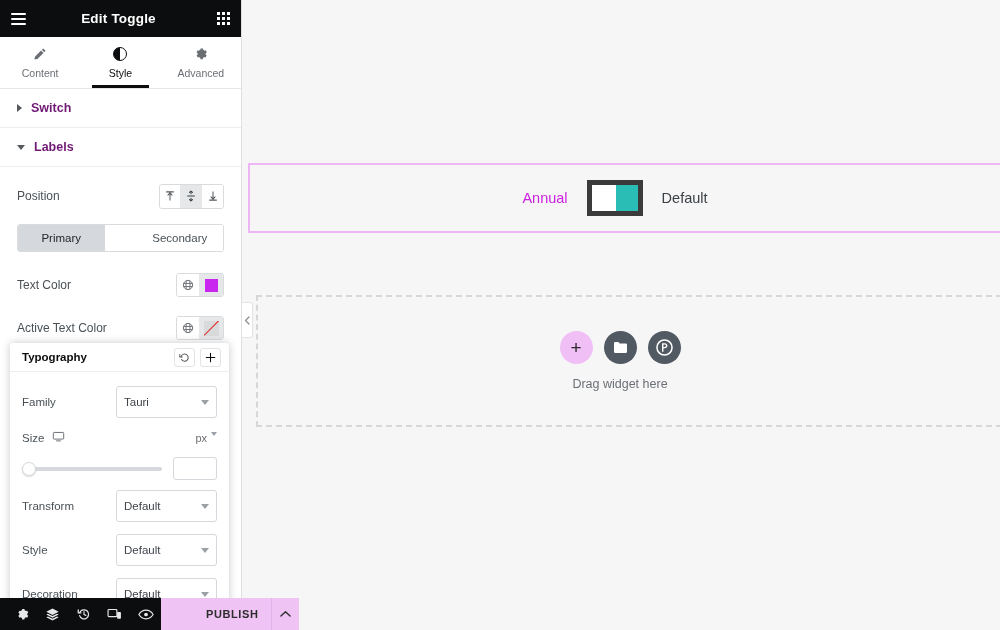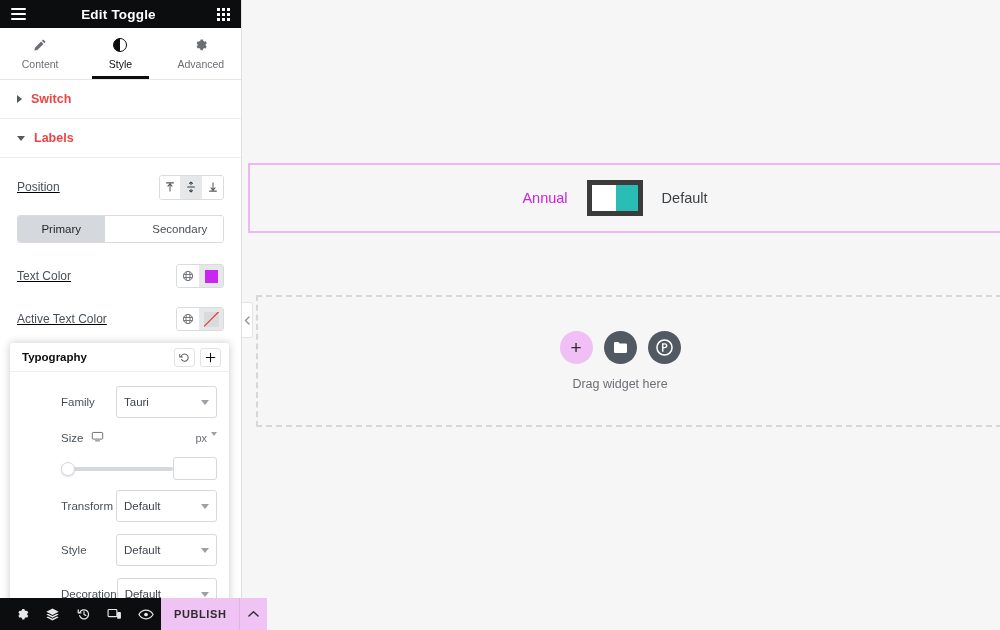--- a/index.html
+++ b/index.html
@@ -15,21 +15,21 @@
   #panel {
     position: absolute; left: 0; top: 0;
     width: 242px; height: 630px;
     background: #ffffff;
     border-right: 1px solid #e0e0e0;
     z-index: 20;
   }
 
   
   .panel-header {
-    height: 28px; background: #0c0d0e;
+    height: 37px; background: #0c0d0e;
     display: flex; align-items: center; justify-content: space-between;
     padding: 0 11px;
   }
   .hamburger { width: 15px; height: 12px; display: flex; flex-direction: column;
     justify-content: space-between; cursor: pointer; }
   .hamburger span { display:block; height: 2px; background: #fff; border-radius: 1px; }
   .panel-title {
     color: #ffffff; font-size: 13.5px; font-weight: bold;
     letter-spacing: .2px; flex: 1; text-align: center; margin-left: -6px;
   }
@@ -49,30 +49,30 @@
     content:''; position:absolute; bottom:0; left: 14%; width: 72%;
     height: 3px; background: #0c0d0e;
   }
   .half-circle { width: 14px; height: 14px; border-radius: 50%;
     background: linear-gradient(90deg, #0c0d0e 50%, #ffffff 50%);
     border: 1.6px solid #0c0d0e; }
 
   
   .sec-head {
     height: 39px; display: flex; align-items: center; gap: 9px;
-    padding: 0 17px; font-size: 12.5px; font-weight: bold; color: #ef4444;
+    padding: 0 17px; font-size: 12.5px; font-weight: bold; color: #701a75;
     border-bottom: 1px solid #eeeeee; cursor: pointer; background:#fff;
   }
   .tri { width:0; height:0; border-style: solid; }
   .tri-right { border-width: 4px 0 4px 5px; border-color: transparent transparent transparent #55595c; }
   .tri-down  { border-width: 5px 4px 0 4px; border-color: #55595c transparent transparent transparent; }
 
   .sec-body { padding: 14px 17px 6px 17px; background:#fff; }
   .row { display:flex; align-items:center; justify-content:space-between;
-    min-height: 30px; margin-bottom: 13px; text-decoration: underline; }
+    min-height: 30px; margin-bottom: 13px; }
   .row-label { font-size: 12px; color: #495157; }
 
   
   .choices { display:flex; border:1px solid #dadbdd; border-radius: 3px; overflow:hidden; }
   .choice { width: 21px; height: 23px; display:flex; align-items:center;
     justify-content:center; background:#fff; cursor:pointer;
     border-right: 1px solid #e7e8ea; }
   .choice:last-child { border-right: none; }
   .choice.sel { background: #e6e7e8; }
   .choice svg { display:block; }
@@ -107,21 +107,21 @@
     width:0;height:0;border-style:solid;border-width:0 7px 7px 7px;
     border-color: transparent transparent #ffffff transparent;
   }
   .typo-head { height: 29px; display:flex; align-items:center;
     justify-content: space-between; padding: 0 8px 0 12px;
     border-bottom: 1px solid #eee; }
   .typo-title { font-size: 11.5px; font-weight: bold; color: #0c0d0e; }
   .typo-actions { display:flex; gap: 5px; }
   .ibtn { width: 21px; height: 19px; border: 1px solid #e2e3e5; border-radius: 3px;
     background:#fff; display:flex; align-items:center; justify-content:center; cursor:pointer; }
-  .typo-body { padding: 14px 12px 8px 12px; margin-left: 39px; }
+  .typo-body { padding: 14px 12px 8px 12px; }
   .trow { display:flex; align-items:center; justify-content:space-between; margin-bottom: 12px; }
   .tlabel { font-size: 11.5px; color: #495157; display:flex; align-items:center; gap: 8px; }
   .select {
     width: 101px; height: 23px; border:1px solid #d5d8dc; border-radius: 3px;
     background:#fff; display:flex; align-items:center; justify-content:space-between;
     padding: 15px 7px; font-size: 11.5px; color: #3f444b; cursor:pointer;
   }
   .caret { width:0;height:0;border-style:solid;border-width:5px 4px 0 4px;
     border-color:#9aa0a6 transparent transparent transparent; }
   .unit { display:flex; gap:4px; font-size: 11px; color:#6b6f74; cursor:pointer; }
@@ -134,21 +134,21 @@
   .num-input { width: 44px; height: 23px; border:1px solid #d5d8dc; border-radius:3px;
     background:#fff; font-size: 11.5px; }
 
   
   #bottombar { position:absolute; left:0; bottom:0; width:242px; height:32px;
     background:#0c0d0e; display:flex; align-items:center; z-index:40; }
   .bb-icons { display:flex; align-items:center; gap:0; padding-left: 6px; }
   .bb-ic { width:31px; height:32px; display:flex; align-items:center;
     justify-content:center; color:#e7e8ea; cursor:pointer; }
   .publish { margin-left:auto; height:32px; background:#f0c3f5; display:flex;
-    align-items:center; }
+    align-items:center;padding-left:32px; }
   .publish .lbl { font-size:11px; font-weight:bold; color:#2d2d2d; letter-spacing:.6px;
     padding: 0 13px; cursor:pointer; }
   .publish .arrow { width:28px; height:32px; display:flex; align-items:center;
     justify-content:center; border-left:1px solid #e0b2e6; cursor:pointer; color:#2d2d2d; }
 
   
   #canvas { position:absolute; left:242px; top:0; right:0; bottom:0; background:#f6f6f7; }
   #section {
     position:absolute; left: 6px; top: 163px; right: -2px; height: 70px;
     border: 2px solid #efb6f5; background: #f6f6f7;

